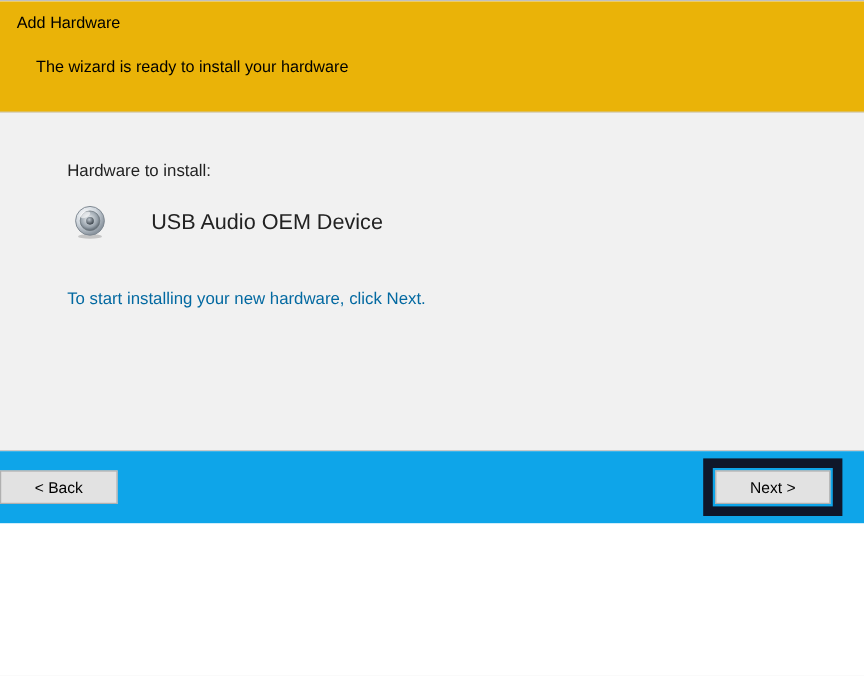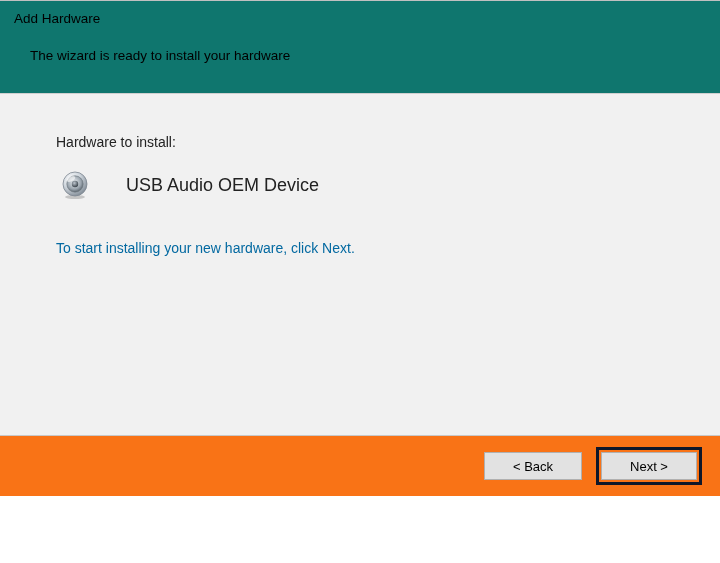--- a/index.html
+++ b/index.html
@@ -7,37 +7,37 @@
       font-family: "Segoe UI", Tahoma, sans-serif;
       font-size: 13px;
       color: #000;
       background: #fff;
       width: 720px;
       height: 563px;
       overflow: hidden;
       border-top: 1px solid #c0c0c0;
     }
     .header {
-      background: #0f766e;
+      background: #eab308;
       padding: 10px 14px 30px 14px;
       border-bottom: 1px solid #d0d0d0;
     }
     .title {
       font-size: 13.5px;
       font-weight: 400;
       margin-bottom: 22px;
     }
     .subtitle {
       font-size: 13.5px;
       font-weight: 400;
       margin-left: 16px;
     }
     .content {
       background: #f1f1f1;
-      height: 342px;
+      height: 282px;
       padding: 40px 56px 10px 56px;
       border-bottom: 1px solid #c8c8c8;
     }
     .label {
       font-size: 14px;
       margin-bottom: 20px;
       color: #222;
     }
     .hw-row {
       display: flex;
@@ -53,41 +53,41 @@
     .instruction {
       font-size: 14px;
       color: #0369a1;
     }
     .speaker-icon {
       width: 30px;
       height: 30px;
       position: relative;
     }
     .footer {
-      background: #f97316;
+      background: #0ea5e9;
       height: 60px;
       display: flex;
-      justify-content: flex-end;
+      justify-content: space-between;
       align-items: center;
       padding-right: 18px;
-      gap: 14px;
+      gap: 26px;
     }
     .btn {
       min-width: 98px;
       height: 28px;
       background: #e2e2e2;
       border: 1px solid #b0b0b0;
       font-family: inherit;
       font-size: 13px;
       color: #000;
       cursor: pointer;
       padding: 0 10px;
     }
     .highlight {
-      border: 3px solid #0f172a;
+      border: 8px solid #0f172a;
       padding: 2px;
       display: inline-flex;
     }
     .highlight .btn { min-width: 96px; }
   </style>
 </head>
 <body>
 
 <div class="header">
   <div class="title">Add Hardware</div>

